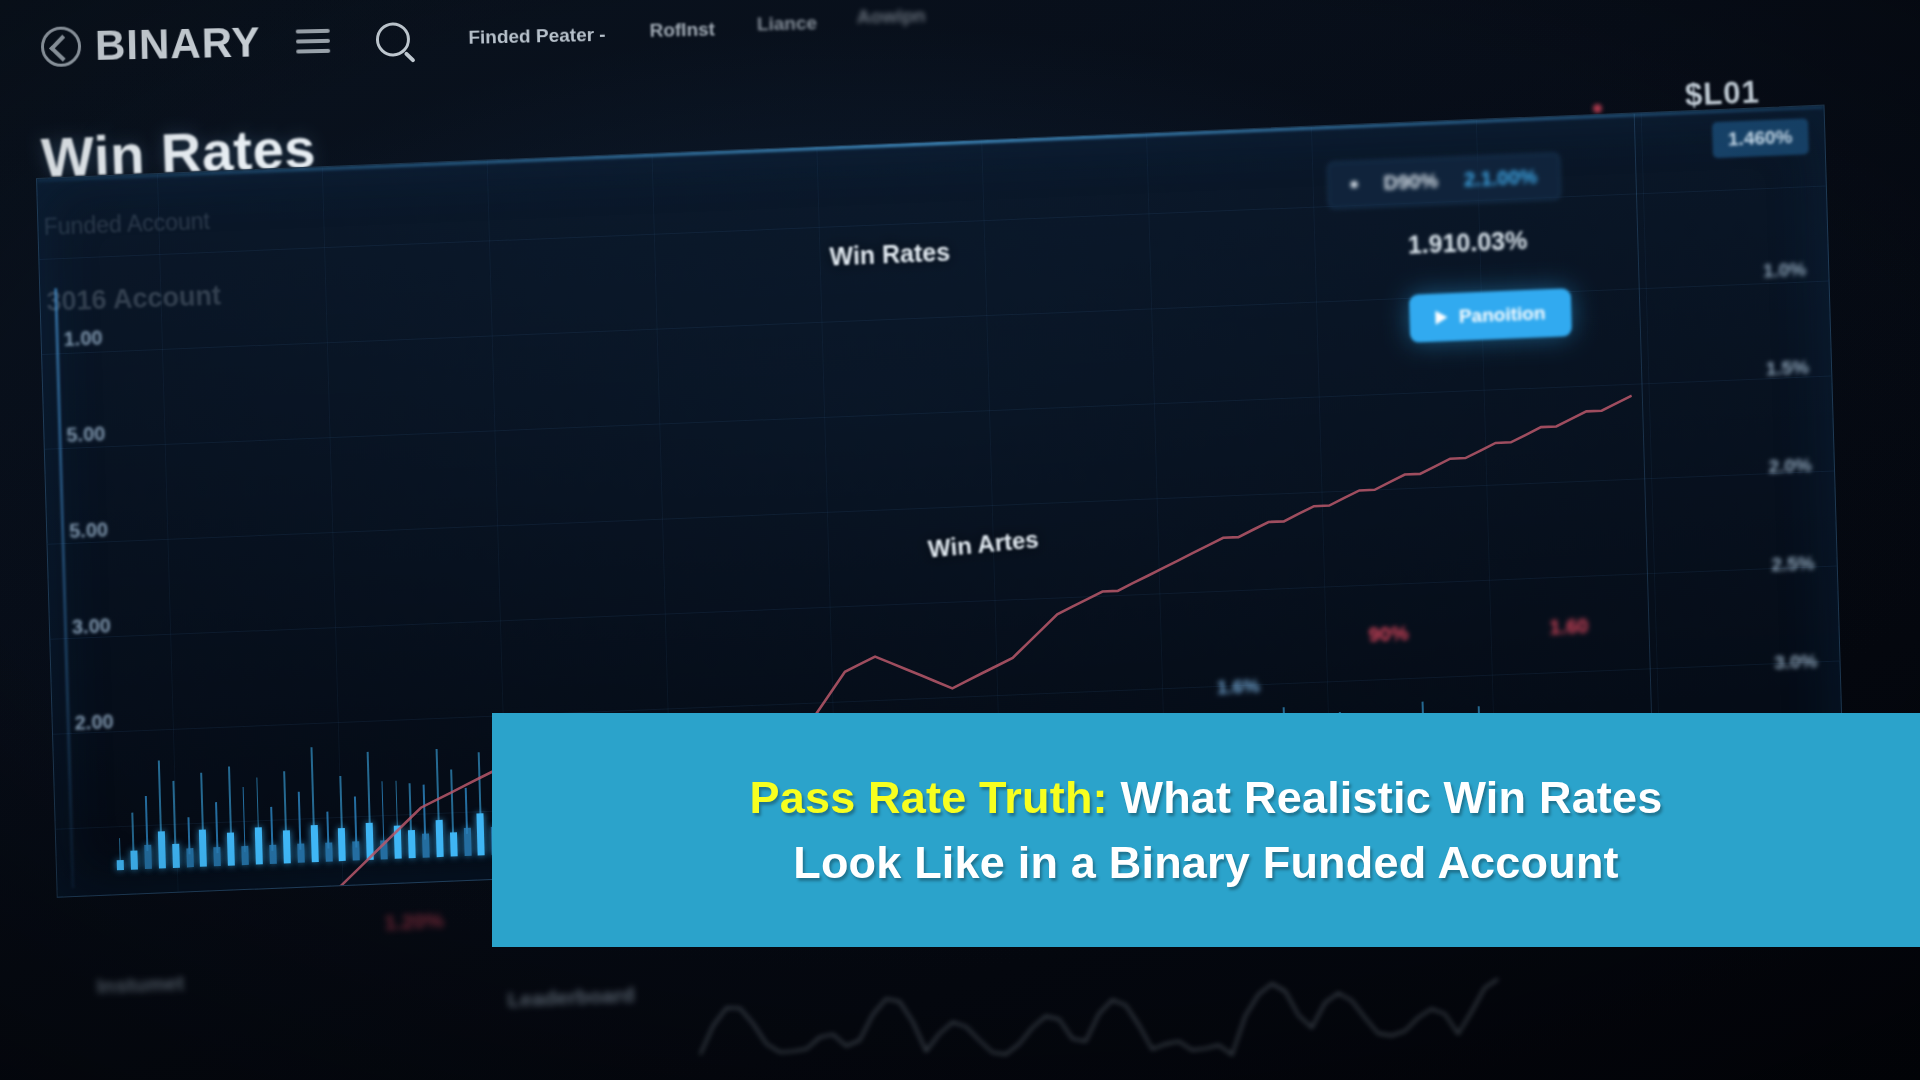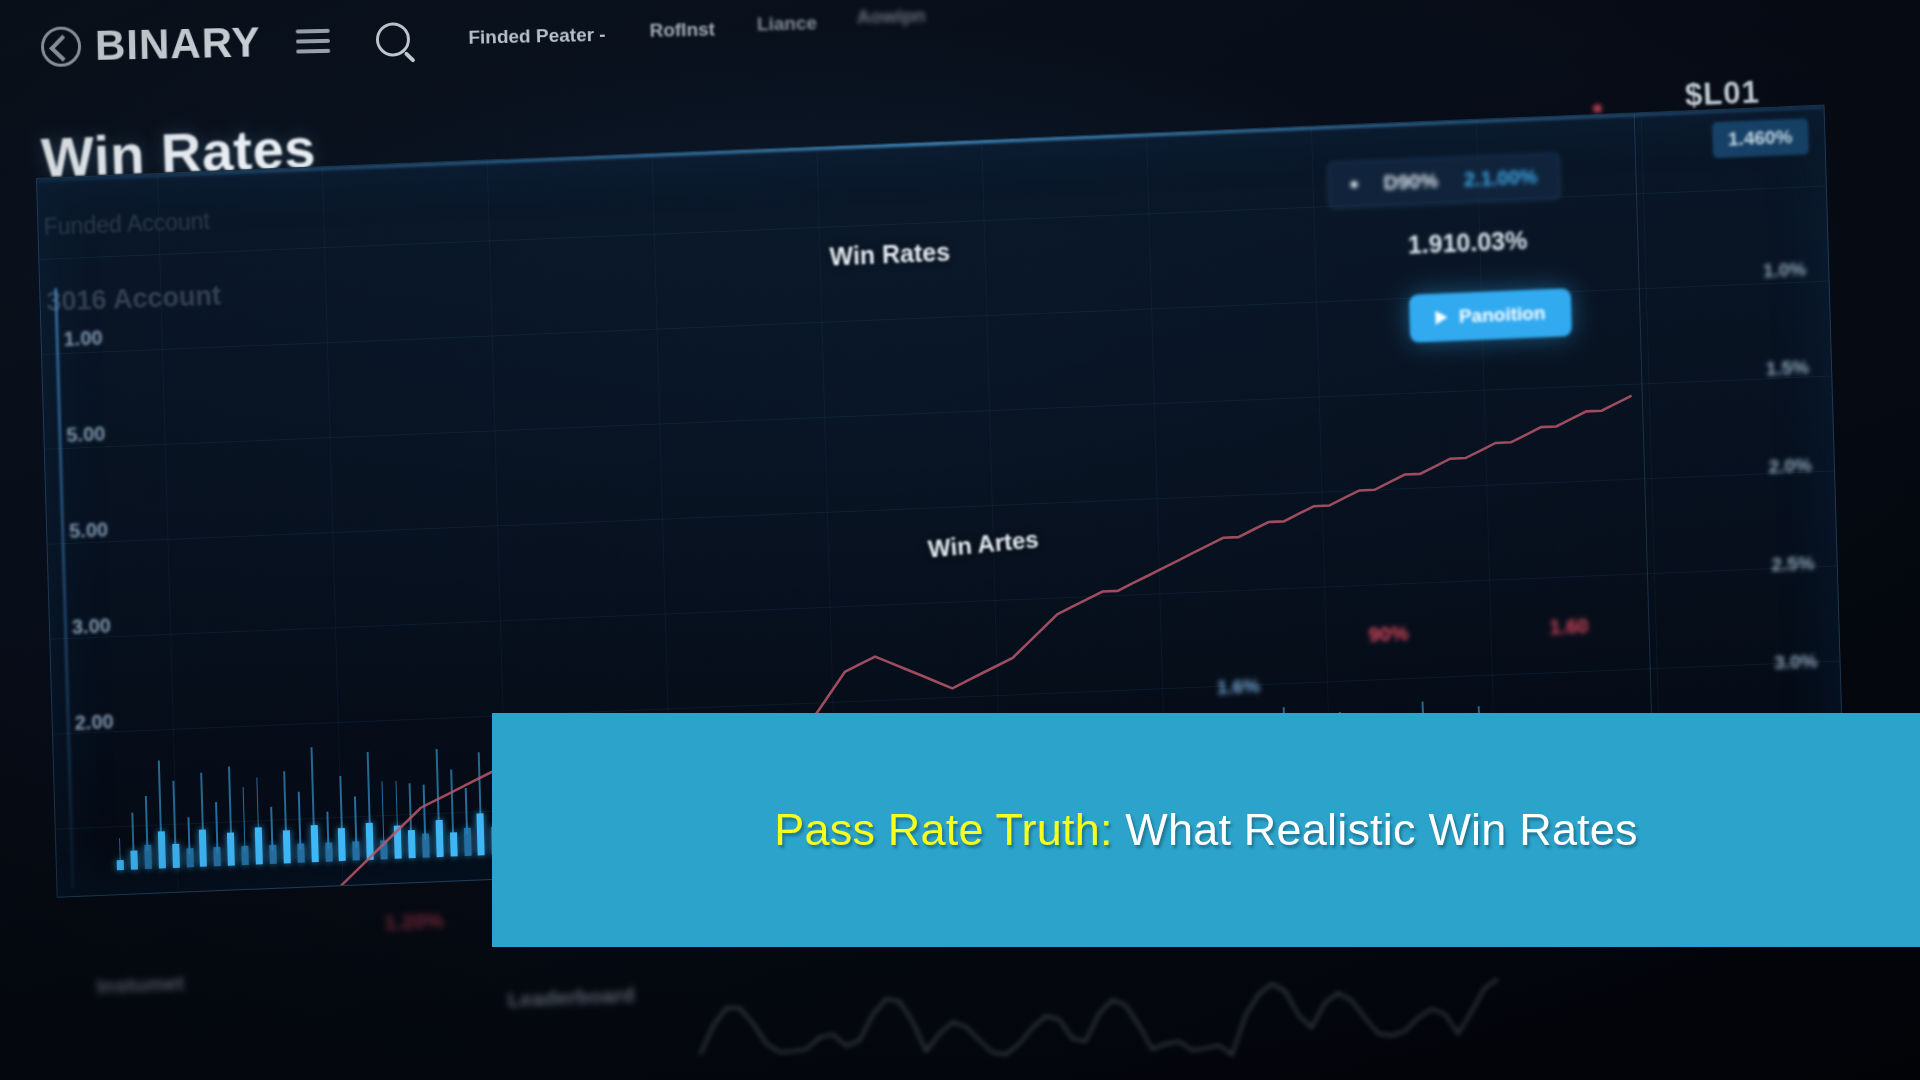--- a/index.html
+++ b/index.html
@@ -130,21 +130,21 @@
   .bw { position:absolute; color:#9fb0c0; font-weight:700; font-size:21px; }
   .bw.r { color:#cf4257; }
 
   .botchart { position:absolute; left:700px; bottom:0; width:800px; height:120px;
     filter:blur(2.6px); opacity:.6; }
 
   
   .banner { position:absolute; left:492px; top:713px; width:1428px; height:234px;
     background:#2ba3cb; display:flex; flex-direction:column; align-items:center;
     justify-content:center; gap:6px; }
-  .bl { font-size:45px; font-weight:400; color:#ffffff; letter-spacing:.2px;
+  .bl { font-size:45px; font-weight:700; color:#ffffff; letter-spacing:.2px;
     text-shadow:2px 3px 3px rgba(0,0,0,.30); white-space:nowrap; line-height:1.32; }
   .bl .hl { color:#f7ff1f; }
 </style>
 </head>
 <body>
 
 <div id="stage">
   <div class="scene"></div>
 
   <div class="topbar">
@@ -649,14 +649,15 @@
   <svg class="botchart" id="botchart" viewBox="0 0 800 120" preserveAspectRatio="none">
       <polyline points="0.0,95.0 13.3,65.4 26.6,47.8 39.9,48.3 53.2,63.7 66.5,84.0 79.8,92.2 93.1,91.2 106.4,89.0 119.7,77.3 133.0,74.3 146.3,86.0 159.6,80.3 172.9,54.5 186.2,38.8 199.5,41.5 212.8,61.9 226.1,91.1 239.4,73.7 252.7,62.2 266.0,66.6 279.3,80.3 292.6,92.6 305.9,94.4 319.2,83.9 332.5,67.5 345.8,56.1 359.1,59.1 372.4,78.8 385.7,81.4 399.0,53.7 412.3,40.0 425.6,45.1 438.9,65.2 452.2,89.3 465.5,84.1 478.8,81.3 492.1,90.1 505.4,88.5 518.7,85.1 532.0,94.7 545.3,55.9 558.6,34.3 571.9,23.7 585.2,31.2 598.5,55.3 611.8,67.6 625.1,42.6 638.4,33.1 651.7,40.5 665.0,57.7 678.3,73.4 691.6,75.6 704.9,71.0 718.2,57.6 731.5,48.9 744.8,53.8 758.1,73.8 771.4,52.0 784.7,27.9 798.0,19.0 " fill="none" stroke="#cfe0ee" stroke-width="1.6" opacity="0.75"></polyline>
     </svg>
 
   <div class="vign"></div>
 
   <div class="banner">
     <div class="bl">
       <span class="hl">Pass Rate Truth:</span><span> What Realistic Win Rates</span>
     </div>
+    <div class="bl">Look Like in a Binary Funded Account</div>
   </div>
 </div>
 
 </body></html>

